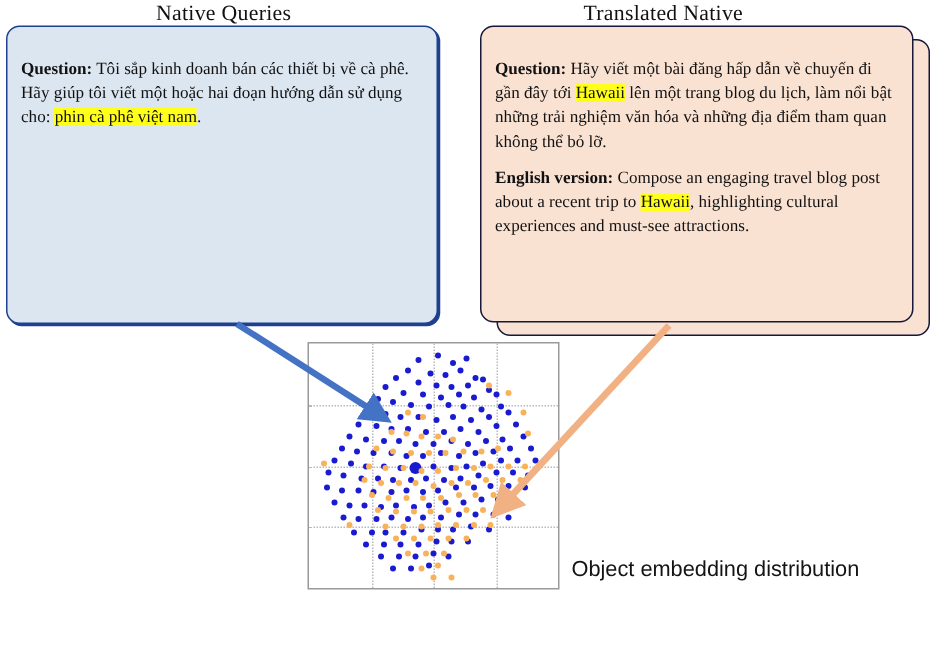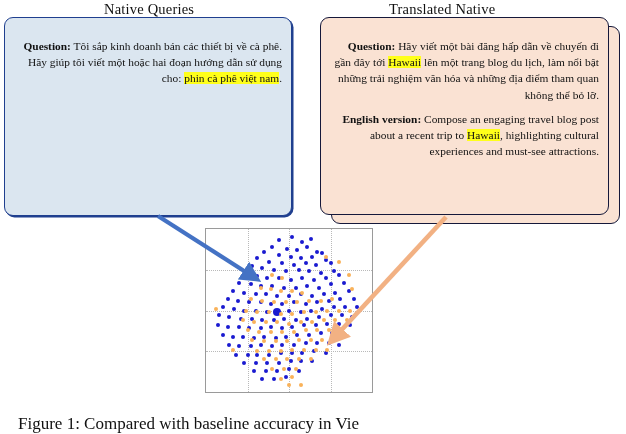--- a/index.html
+++ b/index.html
@@ -3,21 +3,21 @@
 <meta charset="utf-8">
 <style>
   html,body{margin:0;padding:0;}
   body{
     width:626px;height:434px;
     background:#ffffff;
     font-family:"Liberation Serif", serif;
     overflow:hidden;
     position:relative;
   }
-  .stage{position:absolute;left:0;top:0;width:626px;height:434px;text-align:right;}
+  .stage{position:absolute;left:0;top:0;width:626px;height:434px;}
 
   
   .col-title{
     position:absolute;
     font-family:"Liberation Serif", serif;
     font-size:14.5px;
     color:#111;
     white-space:nowrap;
     letter-spacing:.2px;
   }
@@ -372,16 +372,16 @@
         <path d="M0,0 L5,2.5 L0,5 z" fill="#4472c4"></path>
       </marker>
       <marker id="head-orange" markerWidth="5" markerHeight="5" refX="2.4" refY="2.5" orient="auto">
         <path d="M0,0 L5,2.5 L0,5 z" fill="#f2b183"></path>
       </marker>
     </defs>
     <line id="arrow-blue" x1="158" y1="216" x2="252" y2="276" stroke="#4472c4" stroke-width="4.2" marker-end="url(#head-blue)"></line>
     <line id="arrow-orange" x1="446" y1="217" x2="335" y2="337" stroke="#f2b183" stroke-width="4.6" marker-end="url(#head-orange)"></line>
   </svg>
 
-
-  <div id="figure-caption">Figure 1:  Compared with baseline accuracy in Vie</div>
+  <div id="plot-caption">Object embedding distribution</div>
+
 
 </div>
 
 </body></html>

